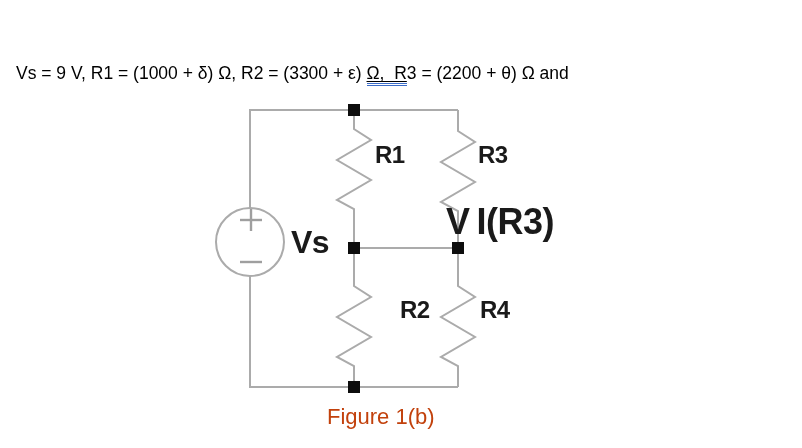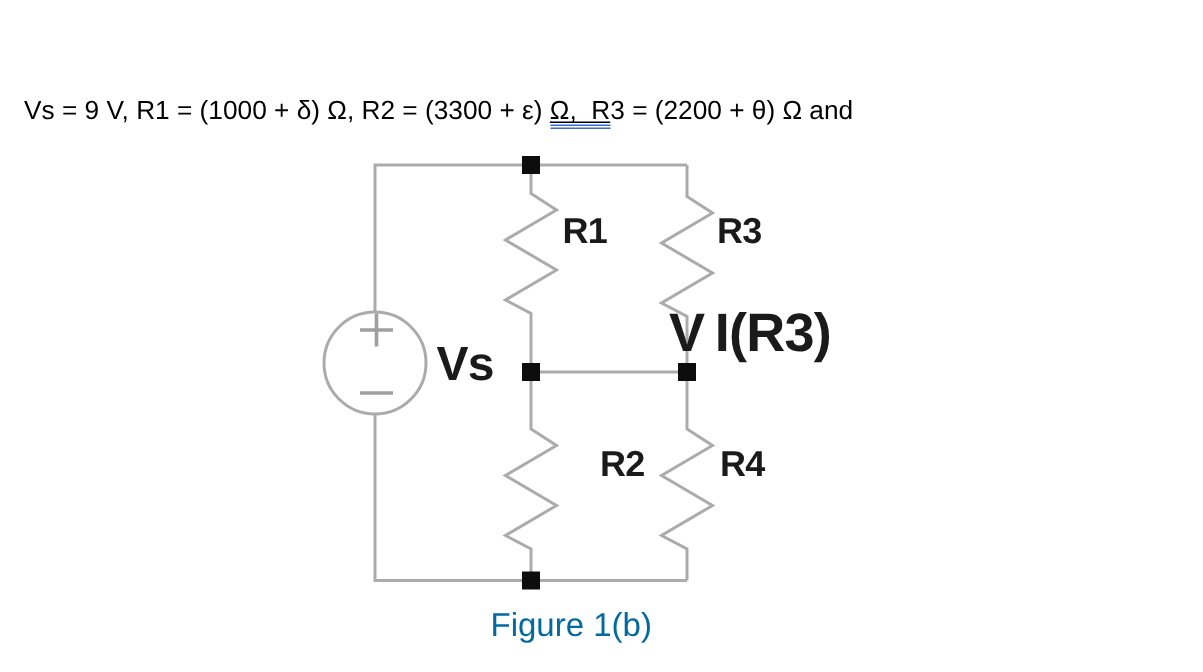--- a/index.html
+++ b/index.html
@@ -22,21 +22,21 @@
   .lbl{position:absolute;font-family:"Liberation Sans",sans-serif;font-weight:bold;
        color:#1a1a1a;font-size:24px;line-height:30px;letter-spacing:-0.5px;white-space:nowrap;}
   #lbl-r1{left:375px;top:140px;}
   #lbl-r3{left:478px;top:140px;}
   #lbl-r2{left:388px;top:295px;margin-left:12px;}
   #lbl-r4{left:480px;top:295px;}
   #lbl-vs{left:291px;top:228px;font-size:32px;line-height:28px;}
   #lbl-current{left:446px;top:208px;font-size:36px;line-height:28px;}
   #lbl-current .arrow{margin-right:7px;}
 
-  .caption{position:absolute;left:327px;top:406px;font-size:22px;line-height:22px;color:#0369a1;}
+  .caption{position:absolute;left:327px;top:406px;font-size:22px;line-height:22px;color:#c2410c;}
 </style>
 </head>
 <body>
 
 <div class="page">
 
   <div class="header">
     <div><span>Vs = 9 V, R1 = (1000 + δ) Ω, R2 = (3300 + ε) </span><span class="gram">Ω,  R</span><span>3 = (2200 + θ) Ω and</span></div>
   </div>
 

